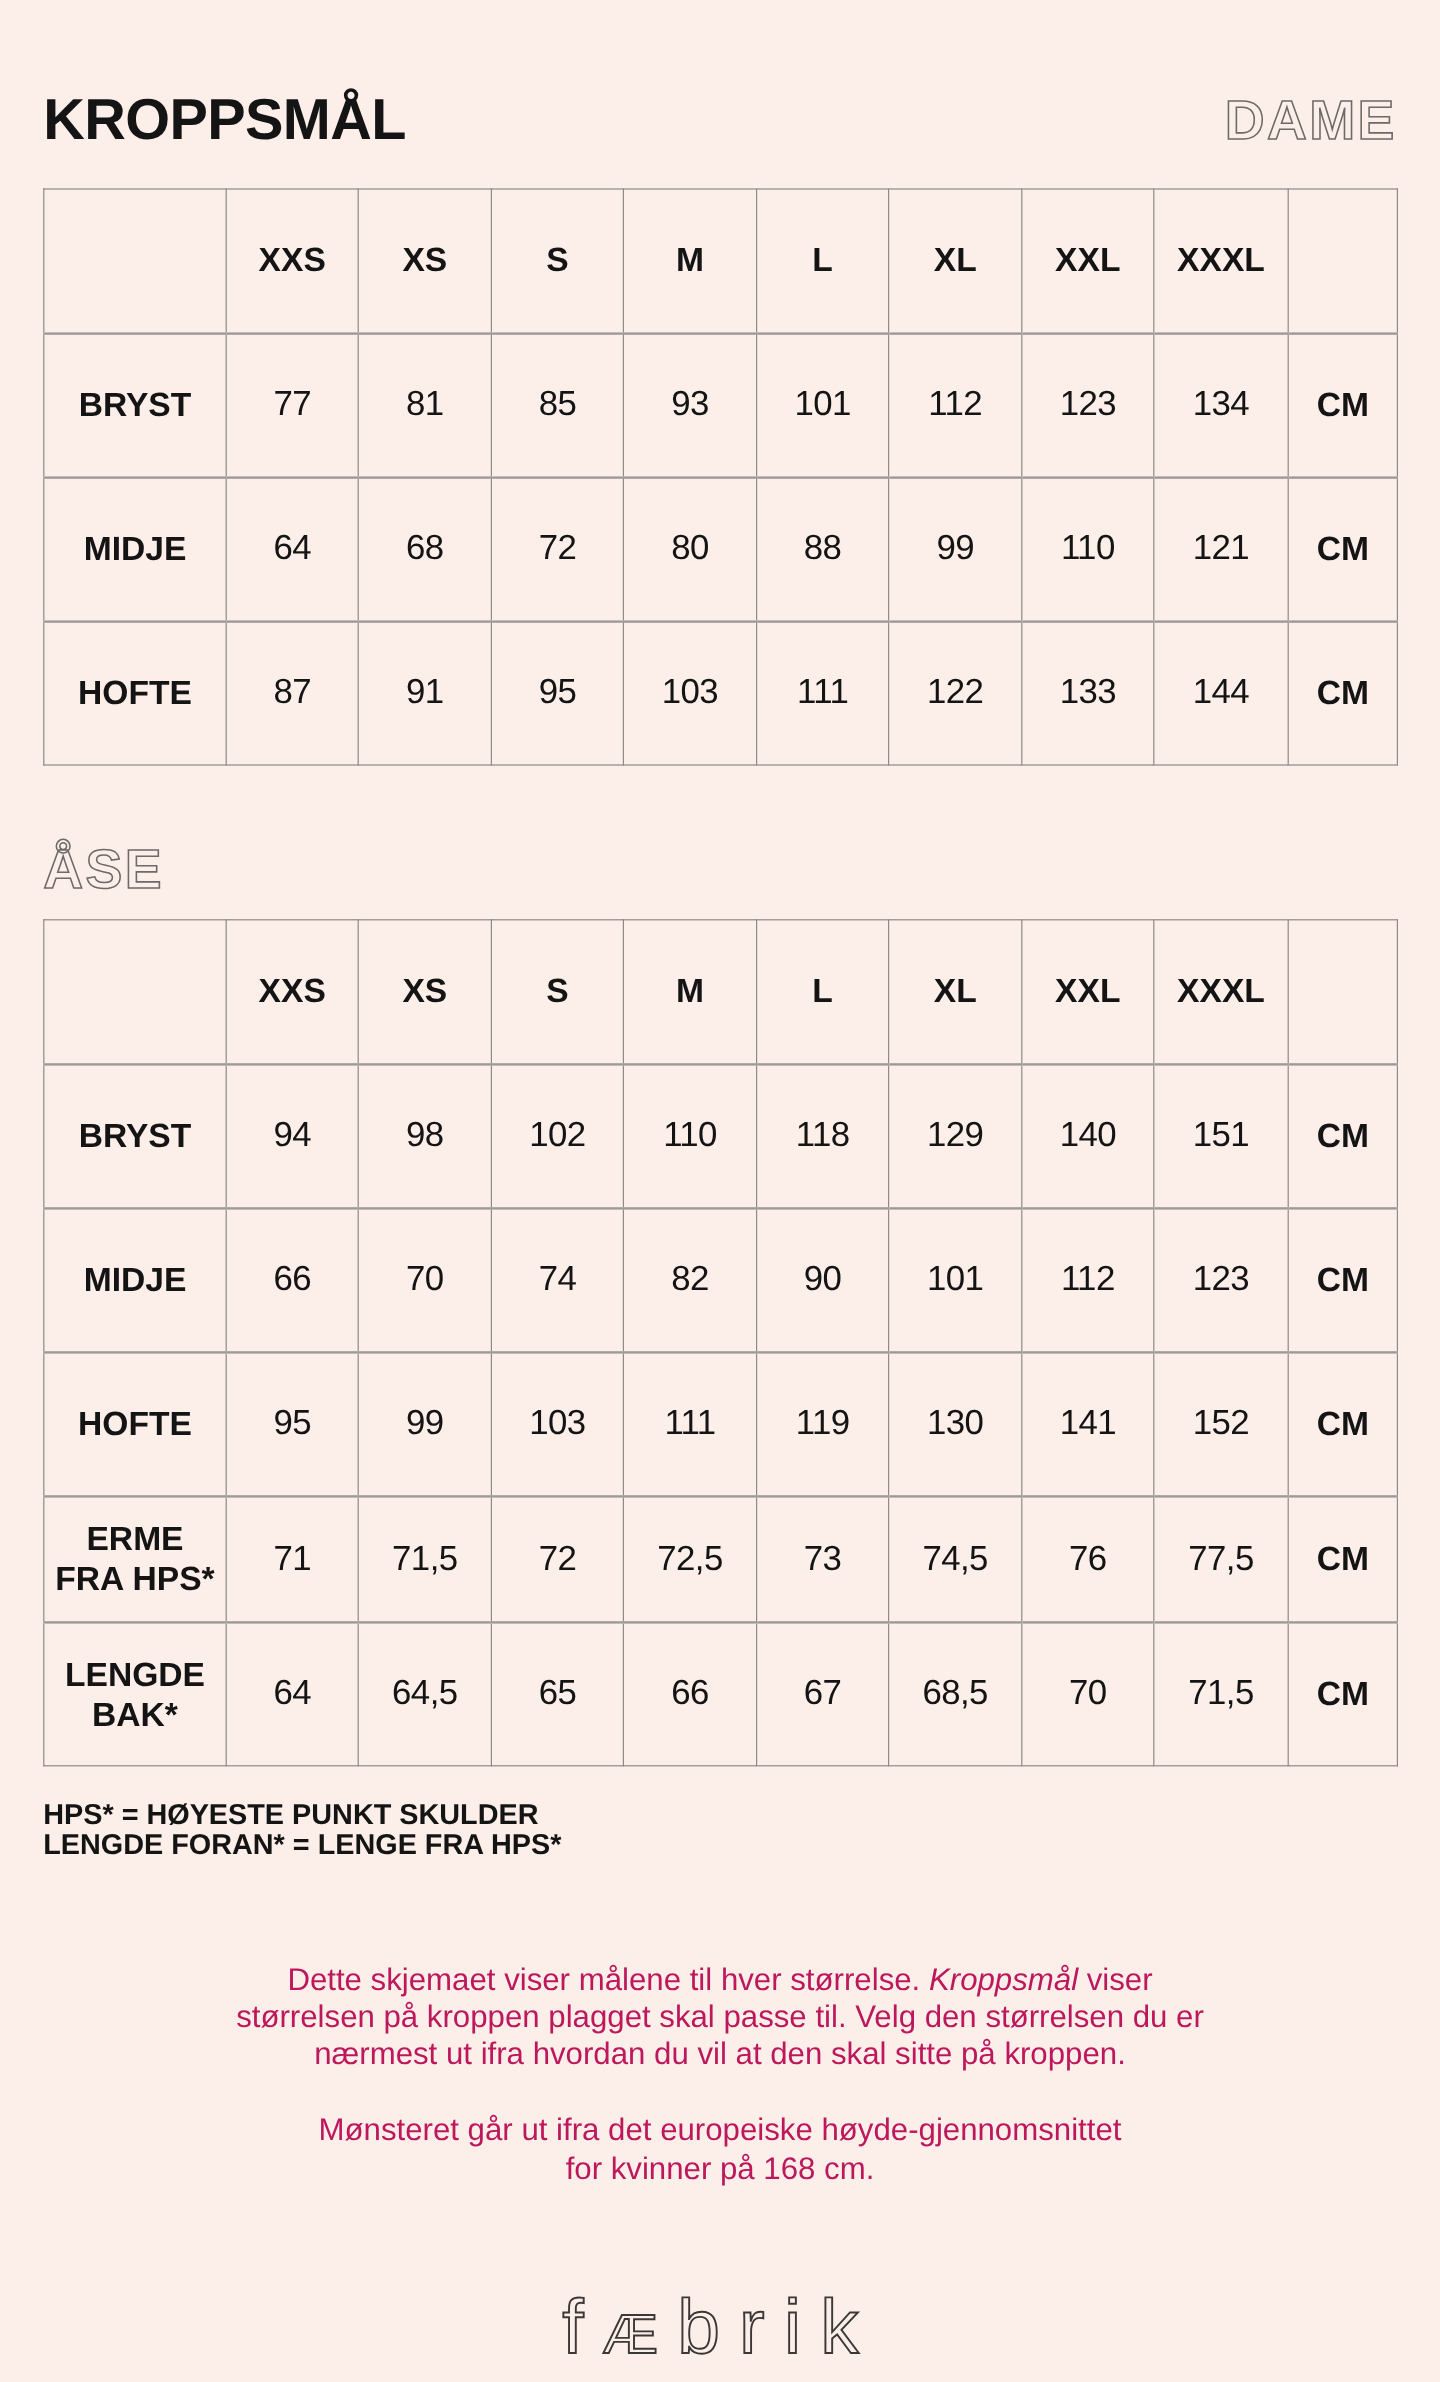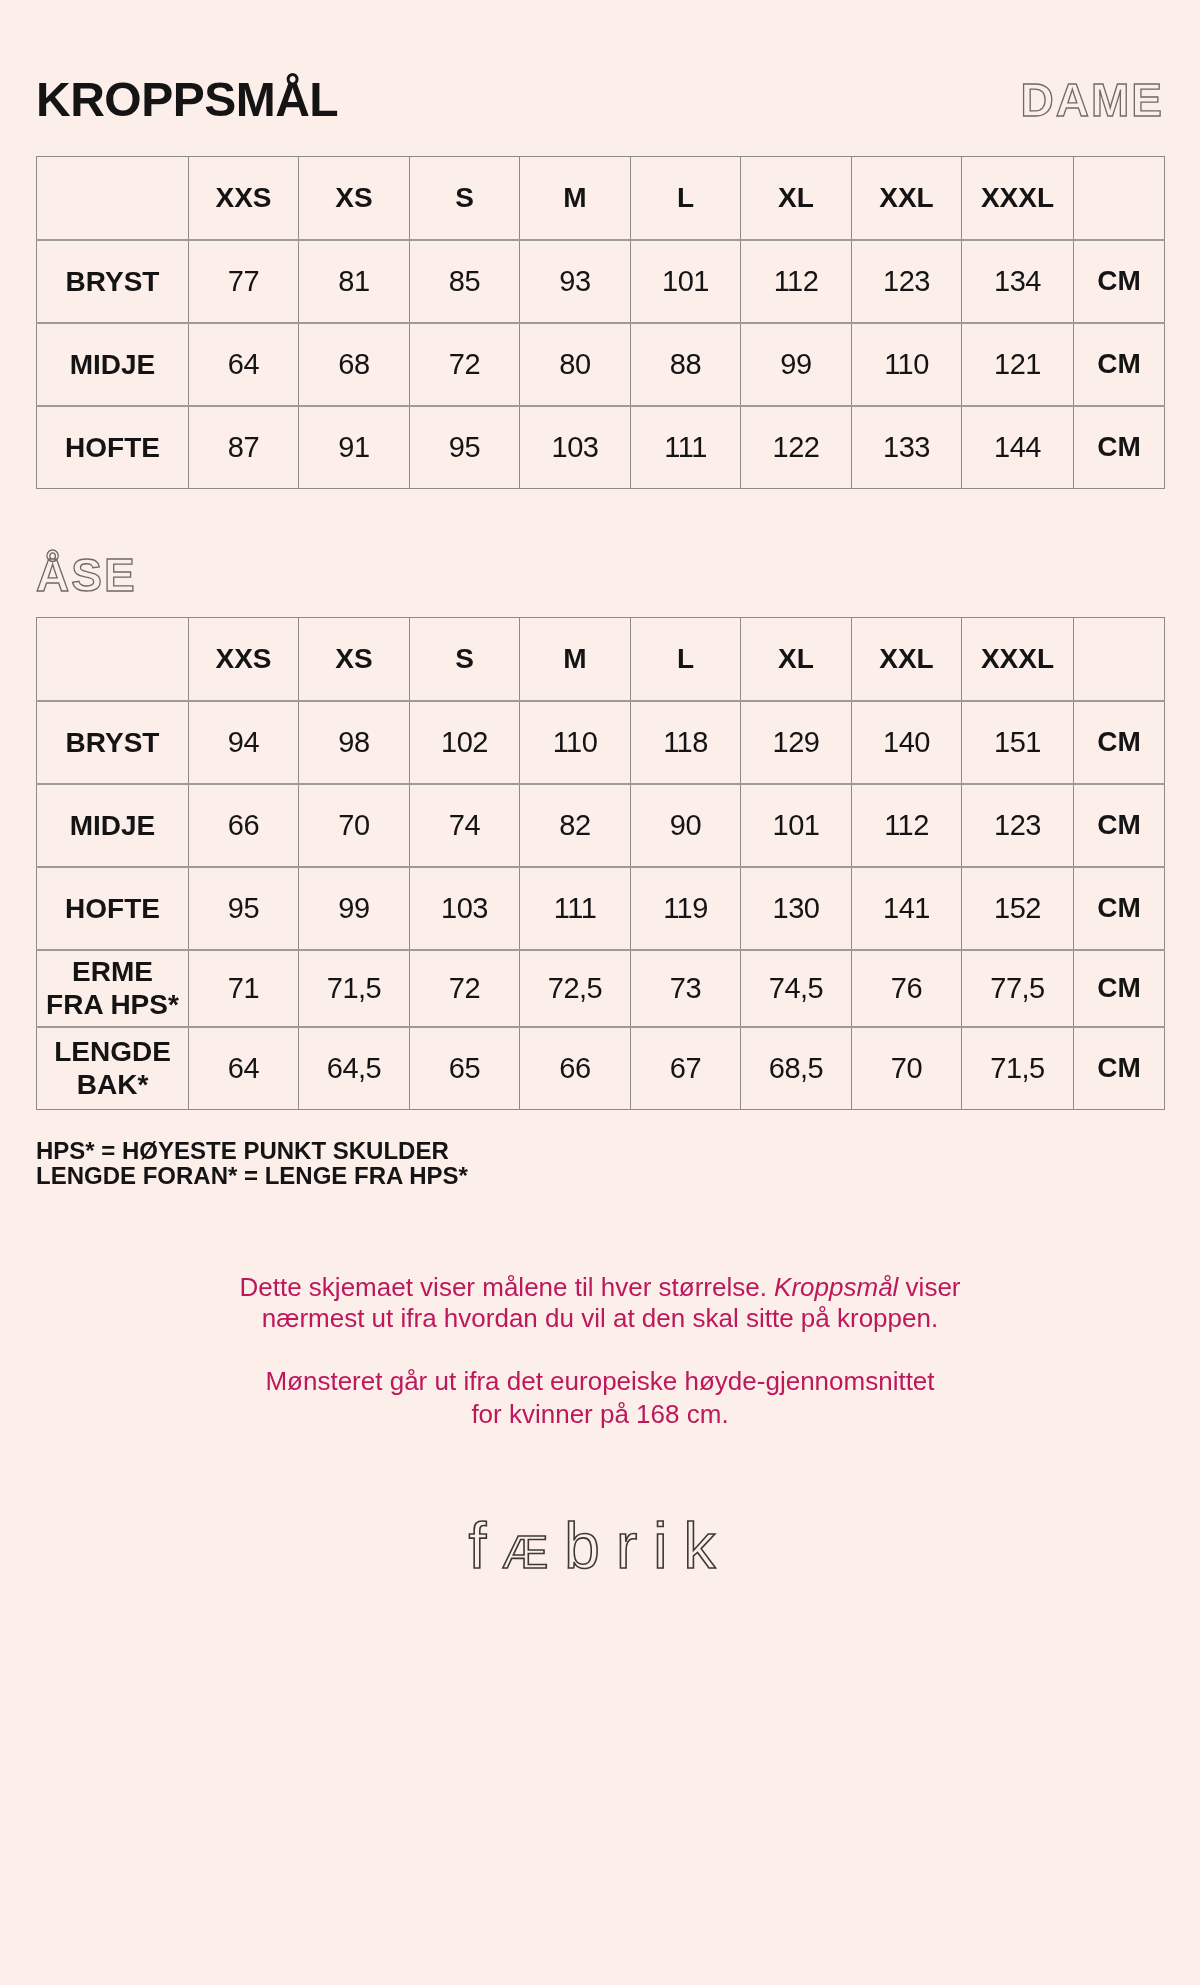--- a/index.html
+++ b/index.html
@@ -36,22 +36,22 @@
     margin-top:30px;
   }
   table.size-table.second{margin-top:16px;}
   .size-table td{
     border:1px solid #8d8a87;
     text-align:center;vertical-align:middle;
     padding:0;
     font-size:29px;letter-spacing:-0.5px;
   }
   .size-table tr + tr td{border-top:2px solid #9d9a97;}
-  .size-table tr{height:83px;}
-  .size-table tr.tall{height:77px;}
+  .size-table tr{height:120px;}
+  .size-table tr.tall{height:105px;}
   .size-table .head-cell{font-weight:700;font-size:28px;letter-spacing:0;}
   .size-table .label-cell{font-weight:700;font-size:28px;letter-spacing:0;line-height:33px;}
   .size-table .unit-cell{font-weight:700;font-size:28px;letter-spacing:0;}
   .label-line{display:block;}
   .label-line:empty{display:none;}
 
   
   .footnotes{
     margin-top:28px;
     font-weight:700;font-size:24px;line-height:25px;letter-spacing:0;
@@ -254,20 +254,21 @@
   </tbody>
     </table>
 
   <div class="footnotes">
     <span class="footnote-line">HPS* = HØYESTE PUNKT SKULDER</span>
     <span class="footnote-line">LENGDE FORAN* = LENGE FRA HPS*</span>
   </div>
 
   <div class="intro p1">
     <span class="intro-line"><span>Dette skjemaet viser målene til hver størrelse. </span><span class="italic">Kroppsmål</span><span> viser</span></span>
+    <span class="intro-line">størrelsen på kroppen plagget skal passe til. Velg den størrelsen du er</span>
     <span class="intro-line">nærmest ut ifra hvordan du vil at den skal sitte på kroppen.</span>
   </div>
 
   <div class="intro p2">
     <span class="intro-line">Mønsteret går ut ifra det europeiske høyde-gjennomsnittet</span>
     <span class="intro-line">for kvinner på 168 cm.</span>
   </div>
 
   <div class="logo">
     <span>f</span><span class="ae">Æ</span><span>b</span><span>r</span><span>i</span><span>k</span>

